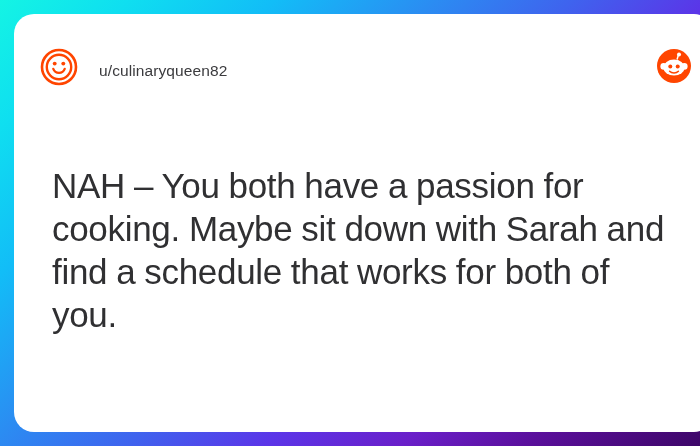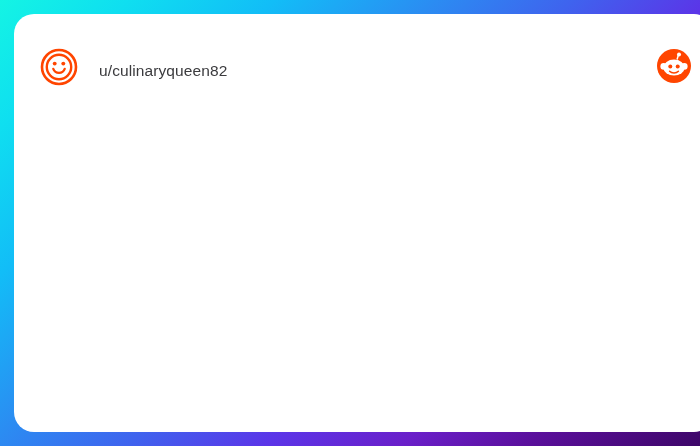--- a/index.html
+++ b/index.html
@@ -128,14 +128,15 @@
 
         <circle cx="14.3" cy="18.6" r="2.0" fill="#ff4500"></circle>
         <circle cx="21.7" cy="18.6" r="2.0" fill="#ff4500"></circle>
 
         <path d="M13.6 23.3 a5.4 4.0 0 0 0 8.8 0" fill="none" stroke="#ff4500" stroke-width="1.5" stroke-linecap="round"></path>
       </svg>
     </span>
 
   </div>
 
+  <div class="comment-body">NAH – You both have a passion for cooking. Maybe sit down with Sarah and find a schedule that works for both of you.</div>
 
 </div>
 
 </body></html>

